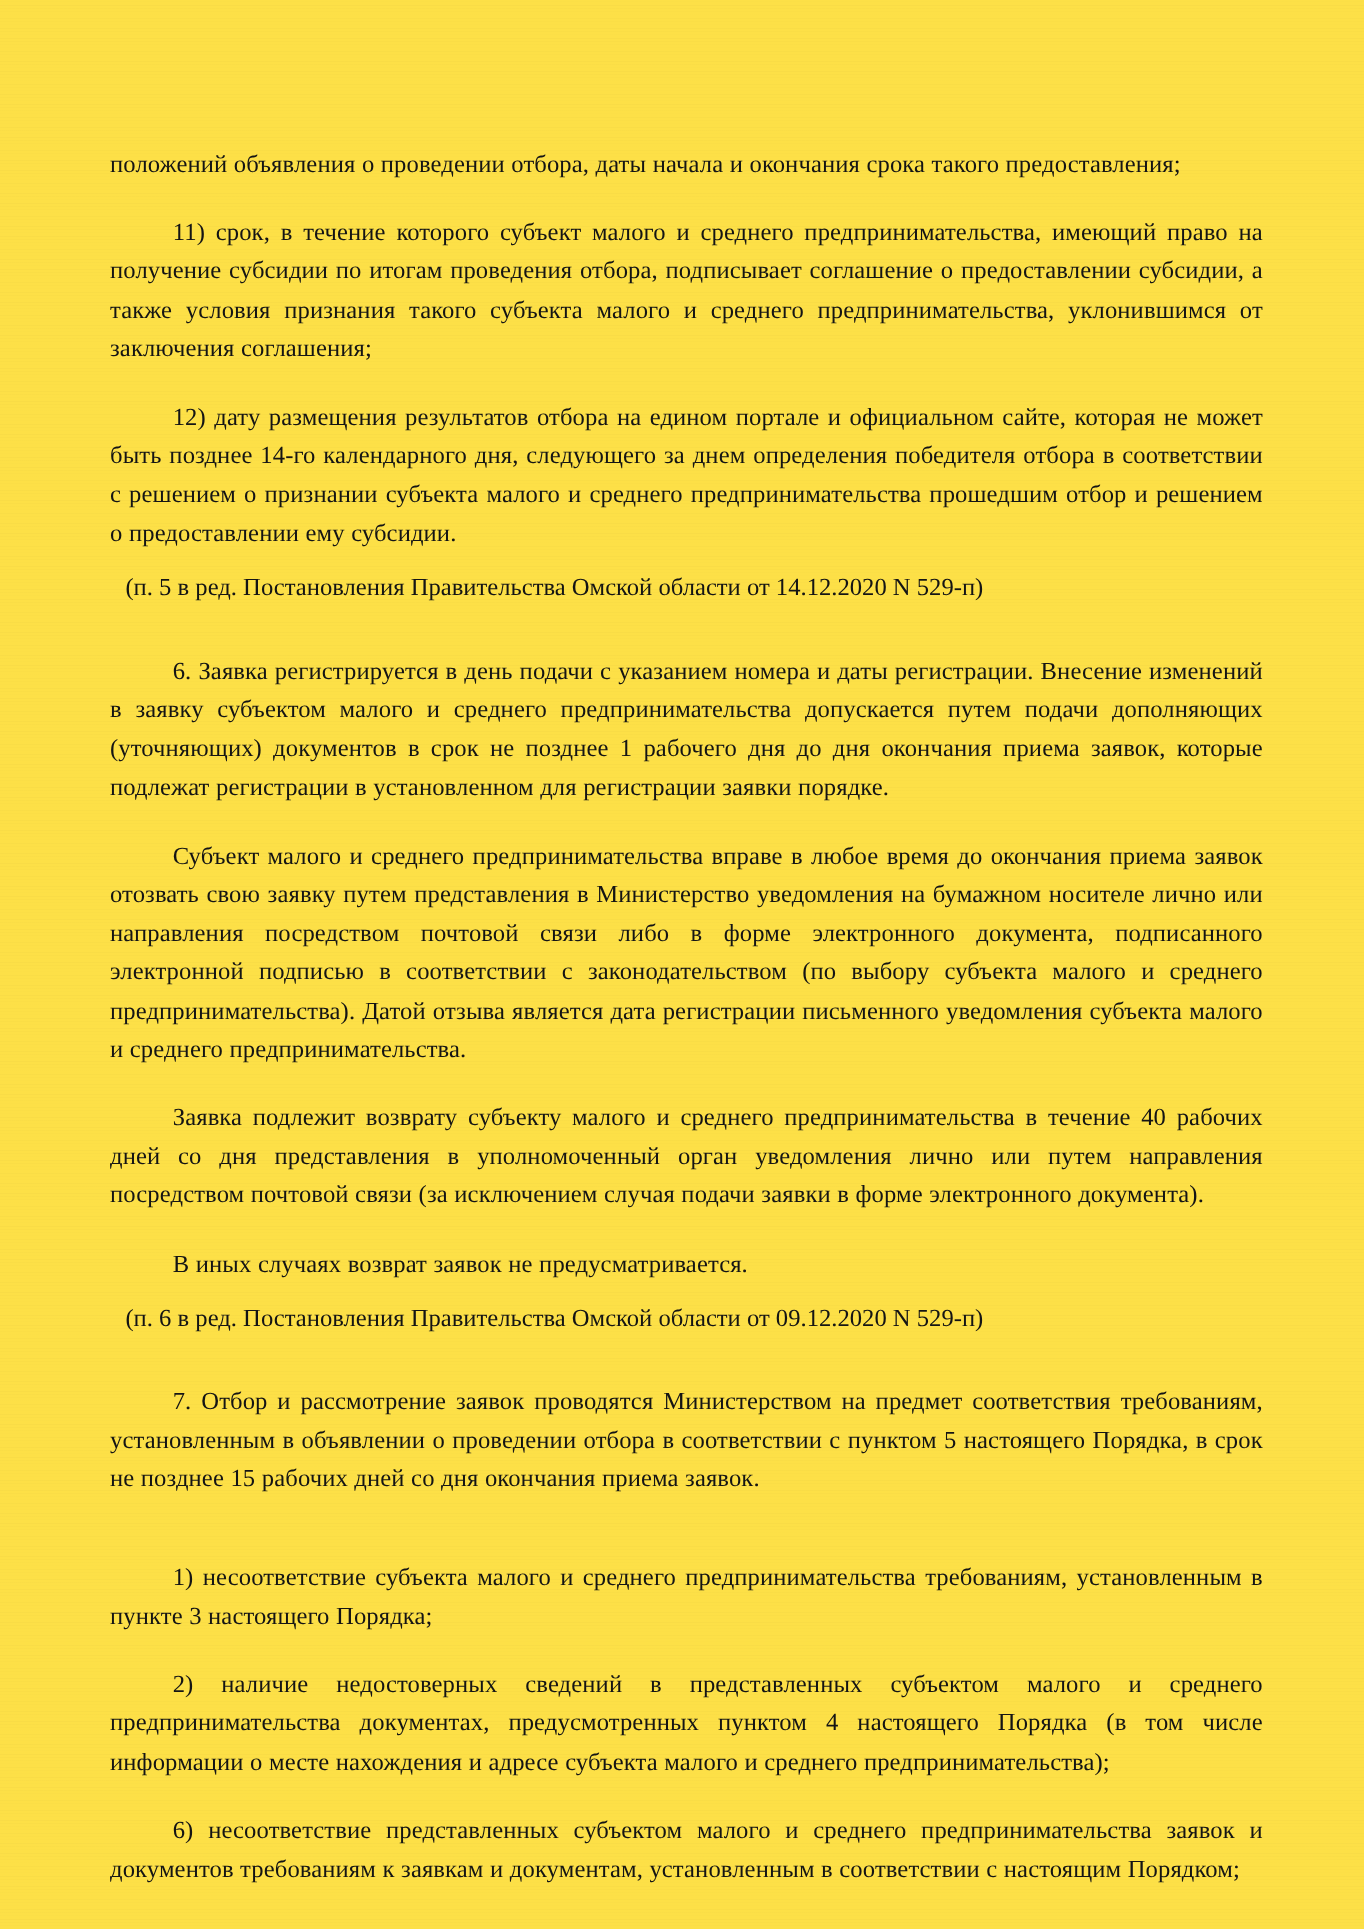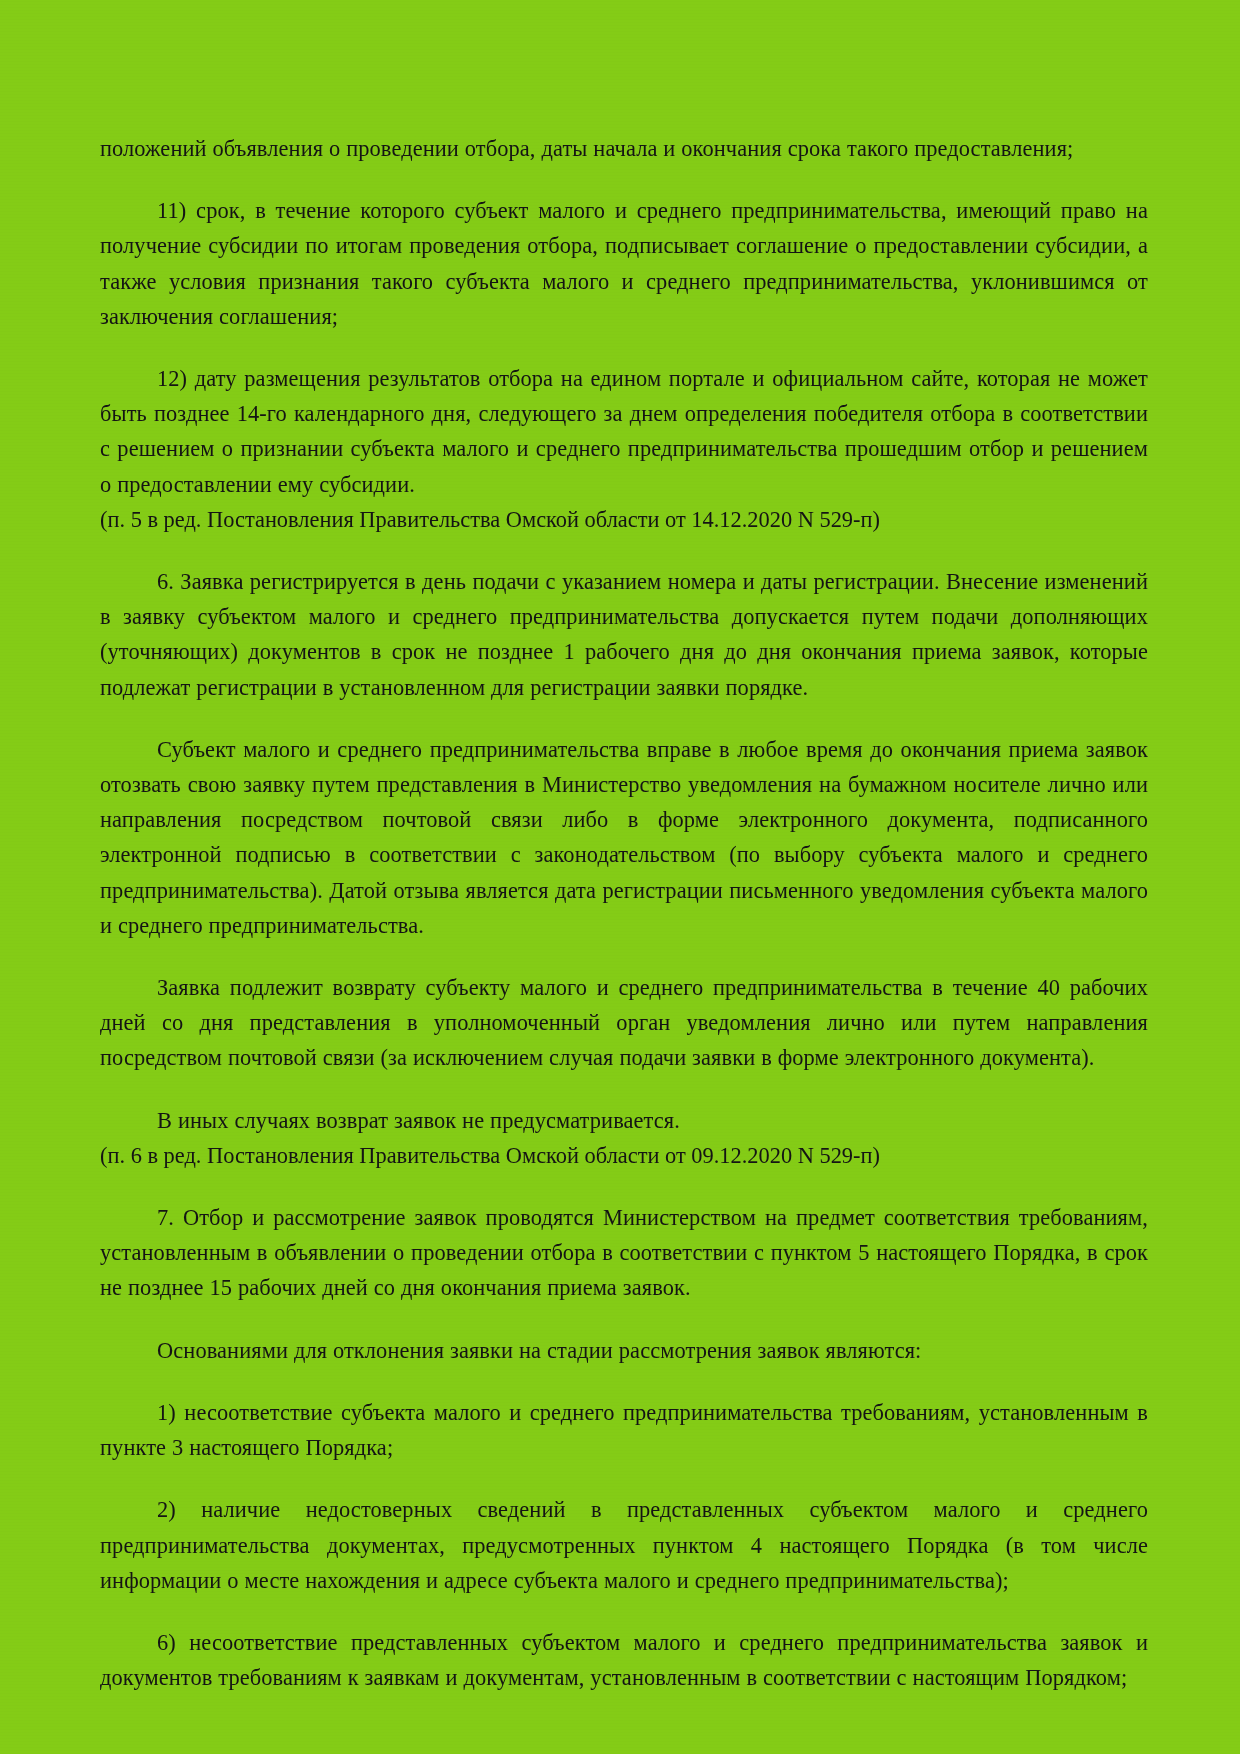--- a/index.html
+++ b/index.html
@@ -10,21 +10,21 @@
   }
   body {
     font-family: "Liberation Serif", "DejaVu Serif", serif;
     color: #141414;
   }
   .page {
     position: relative;
     width: 1240px;
     height: 1754px;
     margin: 0 auto;
-    background: #84cc16;
+    background: #fde047;
     box-sizing: border-box;
     overflow: hidden;
   }
   .content {
     position: absolute;
     left: 100px;
     top: 131px;
     width: 1048px;
   }
   p.para {
@@ -39,21 +39,21 @@
   }
   
   p.indent {
     text-indent: 57px;
   }
   p.noindent {
     text-indent: 0;
   }
   
   p.cite {
-    margin: 0;
+    margin: 14px;
     text-indent: 0;
     text-align: left;
     font-size: 22.4px;
     line-height: 35.2px;
   }
   .gap-lg { height: 27px; }
 
   
   .grain {
     position: absolute;
@@ -100,21 +100,20 @@
     <p class="para indent">В иных случаях возврат заявок не предусматривается.</p>
 
     <p class="cite">(п. 6 в ред. Постановления Правительства Омской области от 09.12.2020 N 529-п)</p>
 
     <div class="gap-lg"></div>
 
     <p class="para indent">7. Отбор и рассмотрение заявок проводятся Министерством на предмет соответствия требованиям, установленным в объявлении о проведении отбора в соответствии с пунктом 5 настоящего Порядка, в срок не позднее 15 рабочих дней со дня окончания приема заявок.</p>
 
     <div class="gap-lg"></div>
 
-    <p class="para indent">Основаниями для отклонения заявки на стадии рассмотрения заявок являются:</p>
 
     <div class="gap-lg"></div>
 
     <p class="para indent">1) несоответствие субъекта малого и среднего предпринимательства требованиям, установленным в пункте 3 настоящего Порядка;</p>
 
     <div class="gap-lg"></div>
 
     <p class="para indent">2) наличие недостоверных сведений в представленных субъектом малого и среднего предпринимательства документах, предусмотренных пунктом 4 настоящего Порядка (в том числе информации о месте нахождения и адресе субъекта малого и среднего предпринимательства);</p>
 
     <div class="gap-lg"></div>

